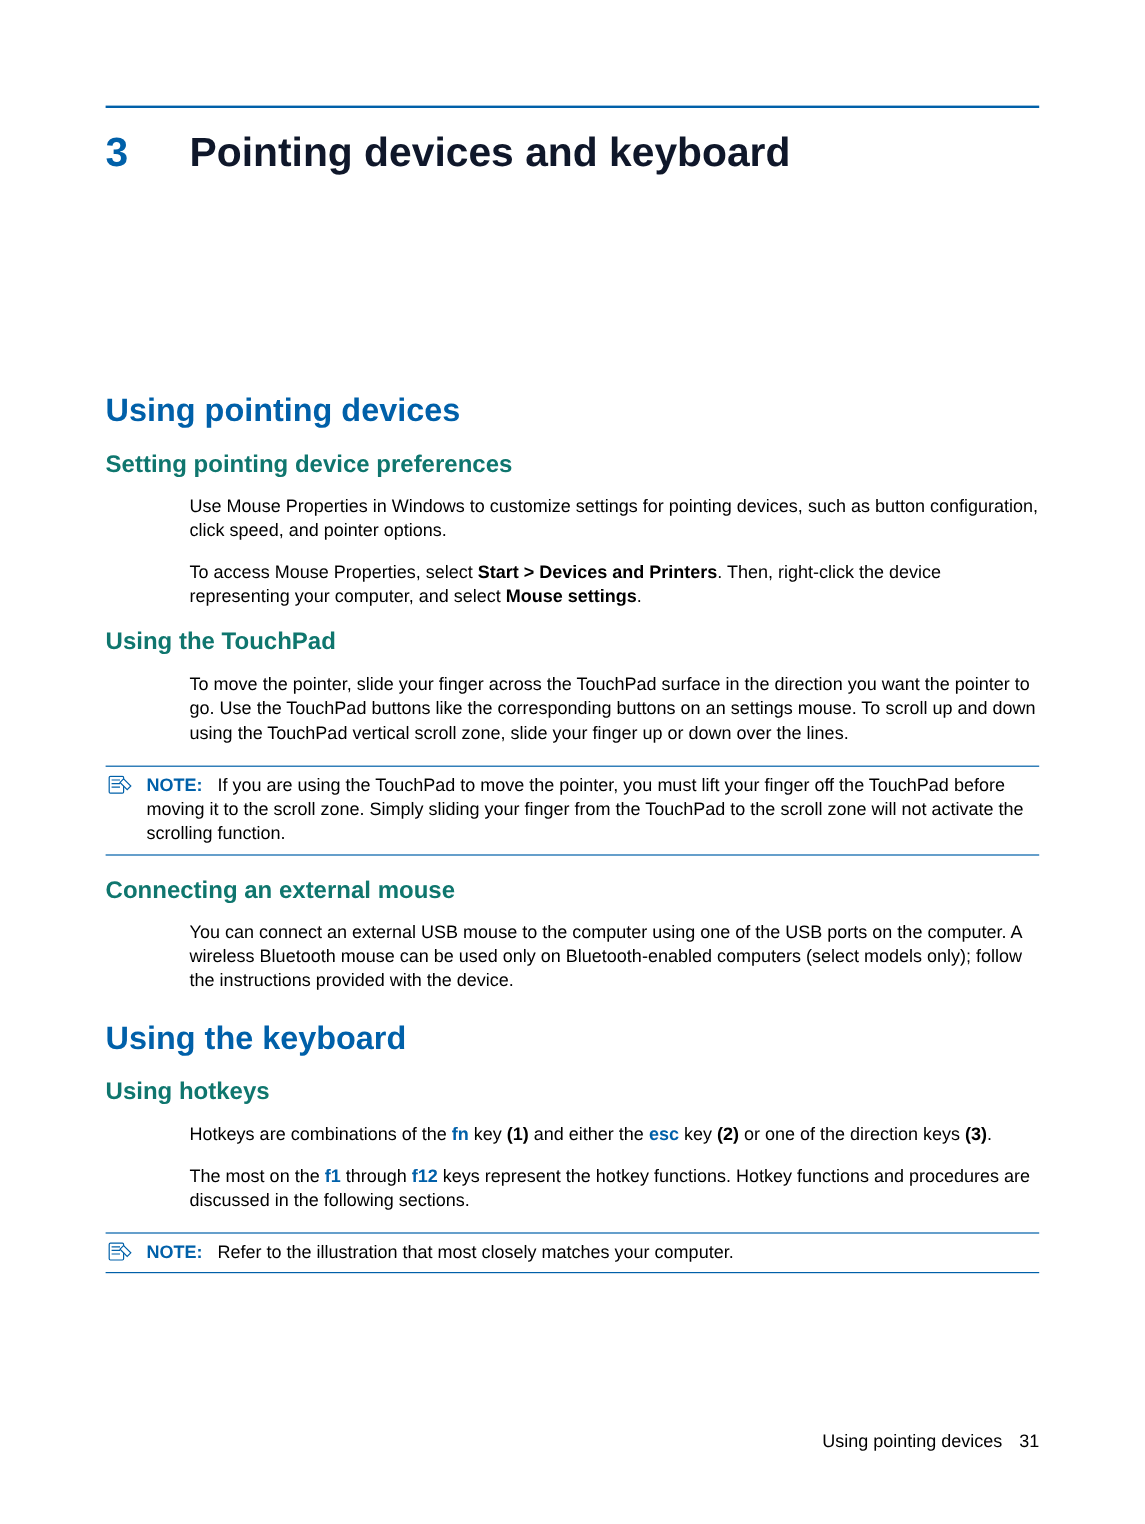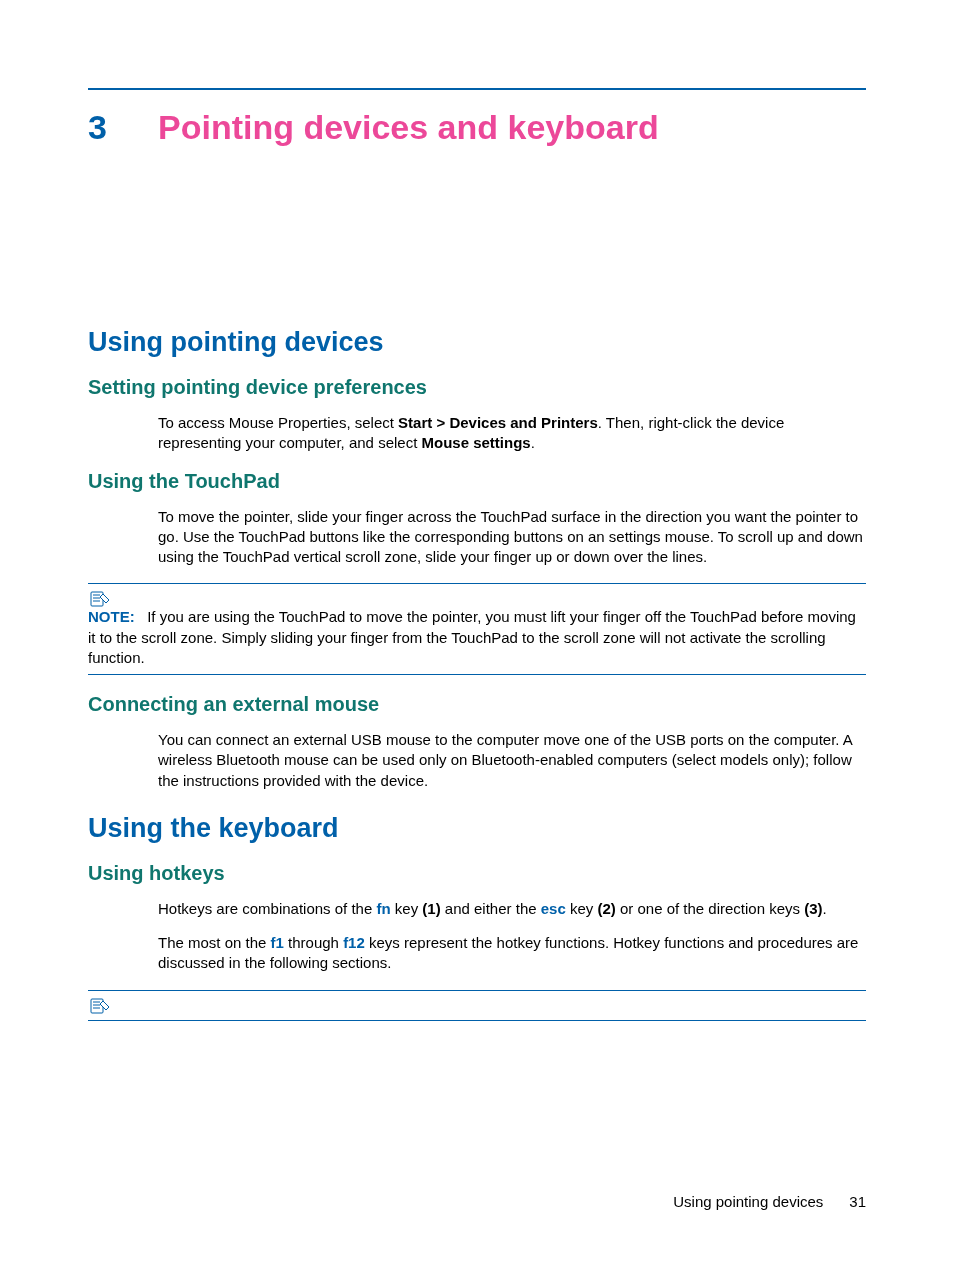--- a/index.html
+++ b/index.html
@@ -23,21 +23,21 @@
   }
   .chapter-num {
     font-size: 34px;
     font-weight: bold;
     color: #0060a9;
     width: 70px;
   }
   .chapter-title {
     font-size: 34px;
     font-weight: bold;
-    color: #ec4899;
+    color: #0f172a;
   }
   .h1 {
     font-size: 27px;
     font-weight: bold;
     color: #0060a9;
     margin-bottom: 18px;
   }
   .h2 {
     font-size: 20px;
     font-weight: bold;
@@ -56,56 +56,56 @@
   .bold { font-weight: bold; }
   .keylabel { color: #0060a9; font-weight: bold; }
   .note-box {
     border-top: 1px solid #0060a9;
     border-bottom: 1px solid #0060a9;
     padding: 6px 0 6px 0;
     margin: 6px 0 18px 0;
     display: flex;
     font-size: 15px;
     line-height: 1.35;
-    flex-direction: column;
   }
   .note-icon {
     width: 34px;
     flex-shrink: 0;
     padding-top: 1px;
     padding-left: 2px;
   }
   .note-icon svg { display: block; }
   .note-text { flex: 1; }
   .note-label {
     font-weight: bold;
     color: #0060a9;
   }
   .footer {
     position: absolute;
     bottom: 60px;
     right: 88px;
     font-size: 15px;
   }
-  .footer-pagenum { margin-left: 26px; }
+  .footer-pagenum { margin-left: 14px; }
 </style>
 </head>
 <body>
 
 <div class="rule"></div>
 
 <div class="chapter-heading">
   <div class="chapter-num">3</div>
   <div class="chapter-title">Pointing devices and keyboard</div>
 </div>
 
 <div class="h1">Using pointing devices</div>
 
 <div class="h2">Setting pointing device preferences</div>
 <div class="body-block">
+  <p>Use Mouse Properties in Windows to customize settings for pointing devices, such as button configuration, click speed, and pointer options.</p>
   <p>
     <span>To access Mouse Properties, select </span><span class="bold">Start &gt; Devices and Printers</span><span>. Then, right-click the device representing your computer, and select </span><span class="bold">Mouse settings</span><span>.</span>
   </p>
 </div>
 
 <div class="h2">Using the TouchPad</div>
 <div class="body-block">
   <p>To move the pointer, slide your finger across the TouchPad surface in the direction you want the pointer to go. Use the TouchPad buttons like the corresponding buttons on an settings mouse. To scroll up and down using the TouchPad vertical scroll zone, slide your finger up or down over the lines.</p>
 </div>
 <div class="note-box">
@@ -118,21 +118,21 @@
       <path d="M13 3 L19 9 L16 12 L10 6 Z" fill="#fff" stroke="#0060a9" stroke-width="1"></path>
     </svg>
   </div>
   <div class="note-text">
     <span class="note-label">NOTE:</span>&nbsp;&nbsp;&nbsp;<span>If you are using the TouchPad to move the pointer, you must lift your finger off the TouchPad before moving it to the scroll zone. Simply sliding your finger from the TouchPad to the scroll zone will not activate the scrolling function.</span>
   </div>
 </div>
 
 <div class="h2">Connecting an external mouse</div>
 <div class="body-block">
-  <p>You can connect an external USB mouse to the computer move one of the USB ports on the computer. A wireless Bluetooth mouse can be used only on Bluetooth-enabled computers (select models only); follow the instructions provided with the device.</p>
+  <p>You can connect an external USB mouse to the computer using one of the USB ports on the computer. A wireless Bluetooth mouse can be used only on Bluetooth-enabled computers (select models only); follow the instructions provided with the device.</p>
 </div>
 
 <div class="h1" style="margin-top:22px;">Using the keyboard</div>
 
 <div class="h2">Using hotkeys</div>
 <div class="body-block">
   <p>
     <span>Hotkeys are combinations of the </span><span class="keylabel">fn</span><span> key </span><span class="bold">(1)</span><span> and either the </span><span class="keylabel">esc</span><span> key </span><span class="bold">(2)</span><span> or one of the direction keys </span><span class="bold">(3)</span><span>.</span>
   </p>
   <p>
@@ -142,17 +142,20 @@
 <div class="note-box">
   <div class="note-icon">
     <svg width="20" height="16" viewBox="0 0 20 16">
       <rect x="1" y="1" width="12" height="14" rx="1" fill="none" stroke="#0060a9" stroke-width="1"></rect>
       <line x1="3" y1="4" x2="10" y2="4" stroke="#0060a9" stroke-width="1"></line>
       <line x1="3" y1="7" x2="10" y2="7" stroke="#0060a9" stroke-width="1"></line>
       <line x1="3" y1="10" x2="10" y2="10" stroke="#0060a9" stroke-width="1"></line>
       <path d="M13 3 L19 9 L16 12 L10 6 Z" fill="#fff" stroke="#0060a9" stroke-width="1"></path>
     </svg>
   </div>
+  <div class="note-text">
+    <span class="note-label">NOTE:</span>&nbsp;&nbsp;&nbsp;<span>Refer to the illustration that most closely matches your computer.</span>
+  </div>
 </div>
 
 <div class="footer">
   <span>Using pointing devices</span><span class="footer-pagenum">31</span>
 </div>
 
 </body></html>

